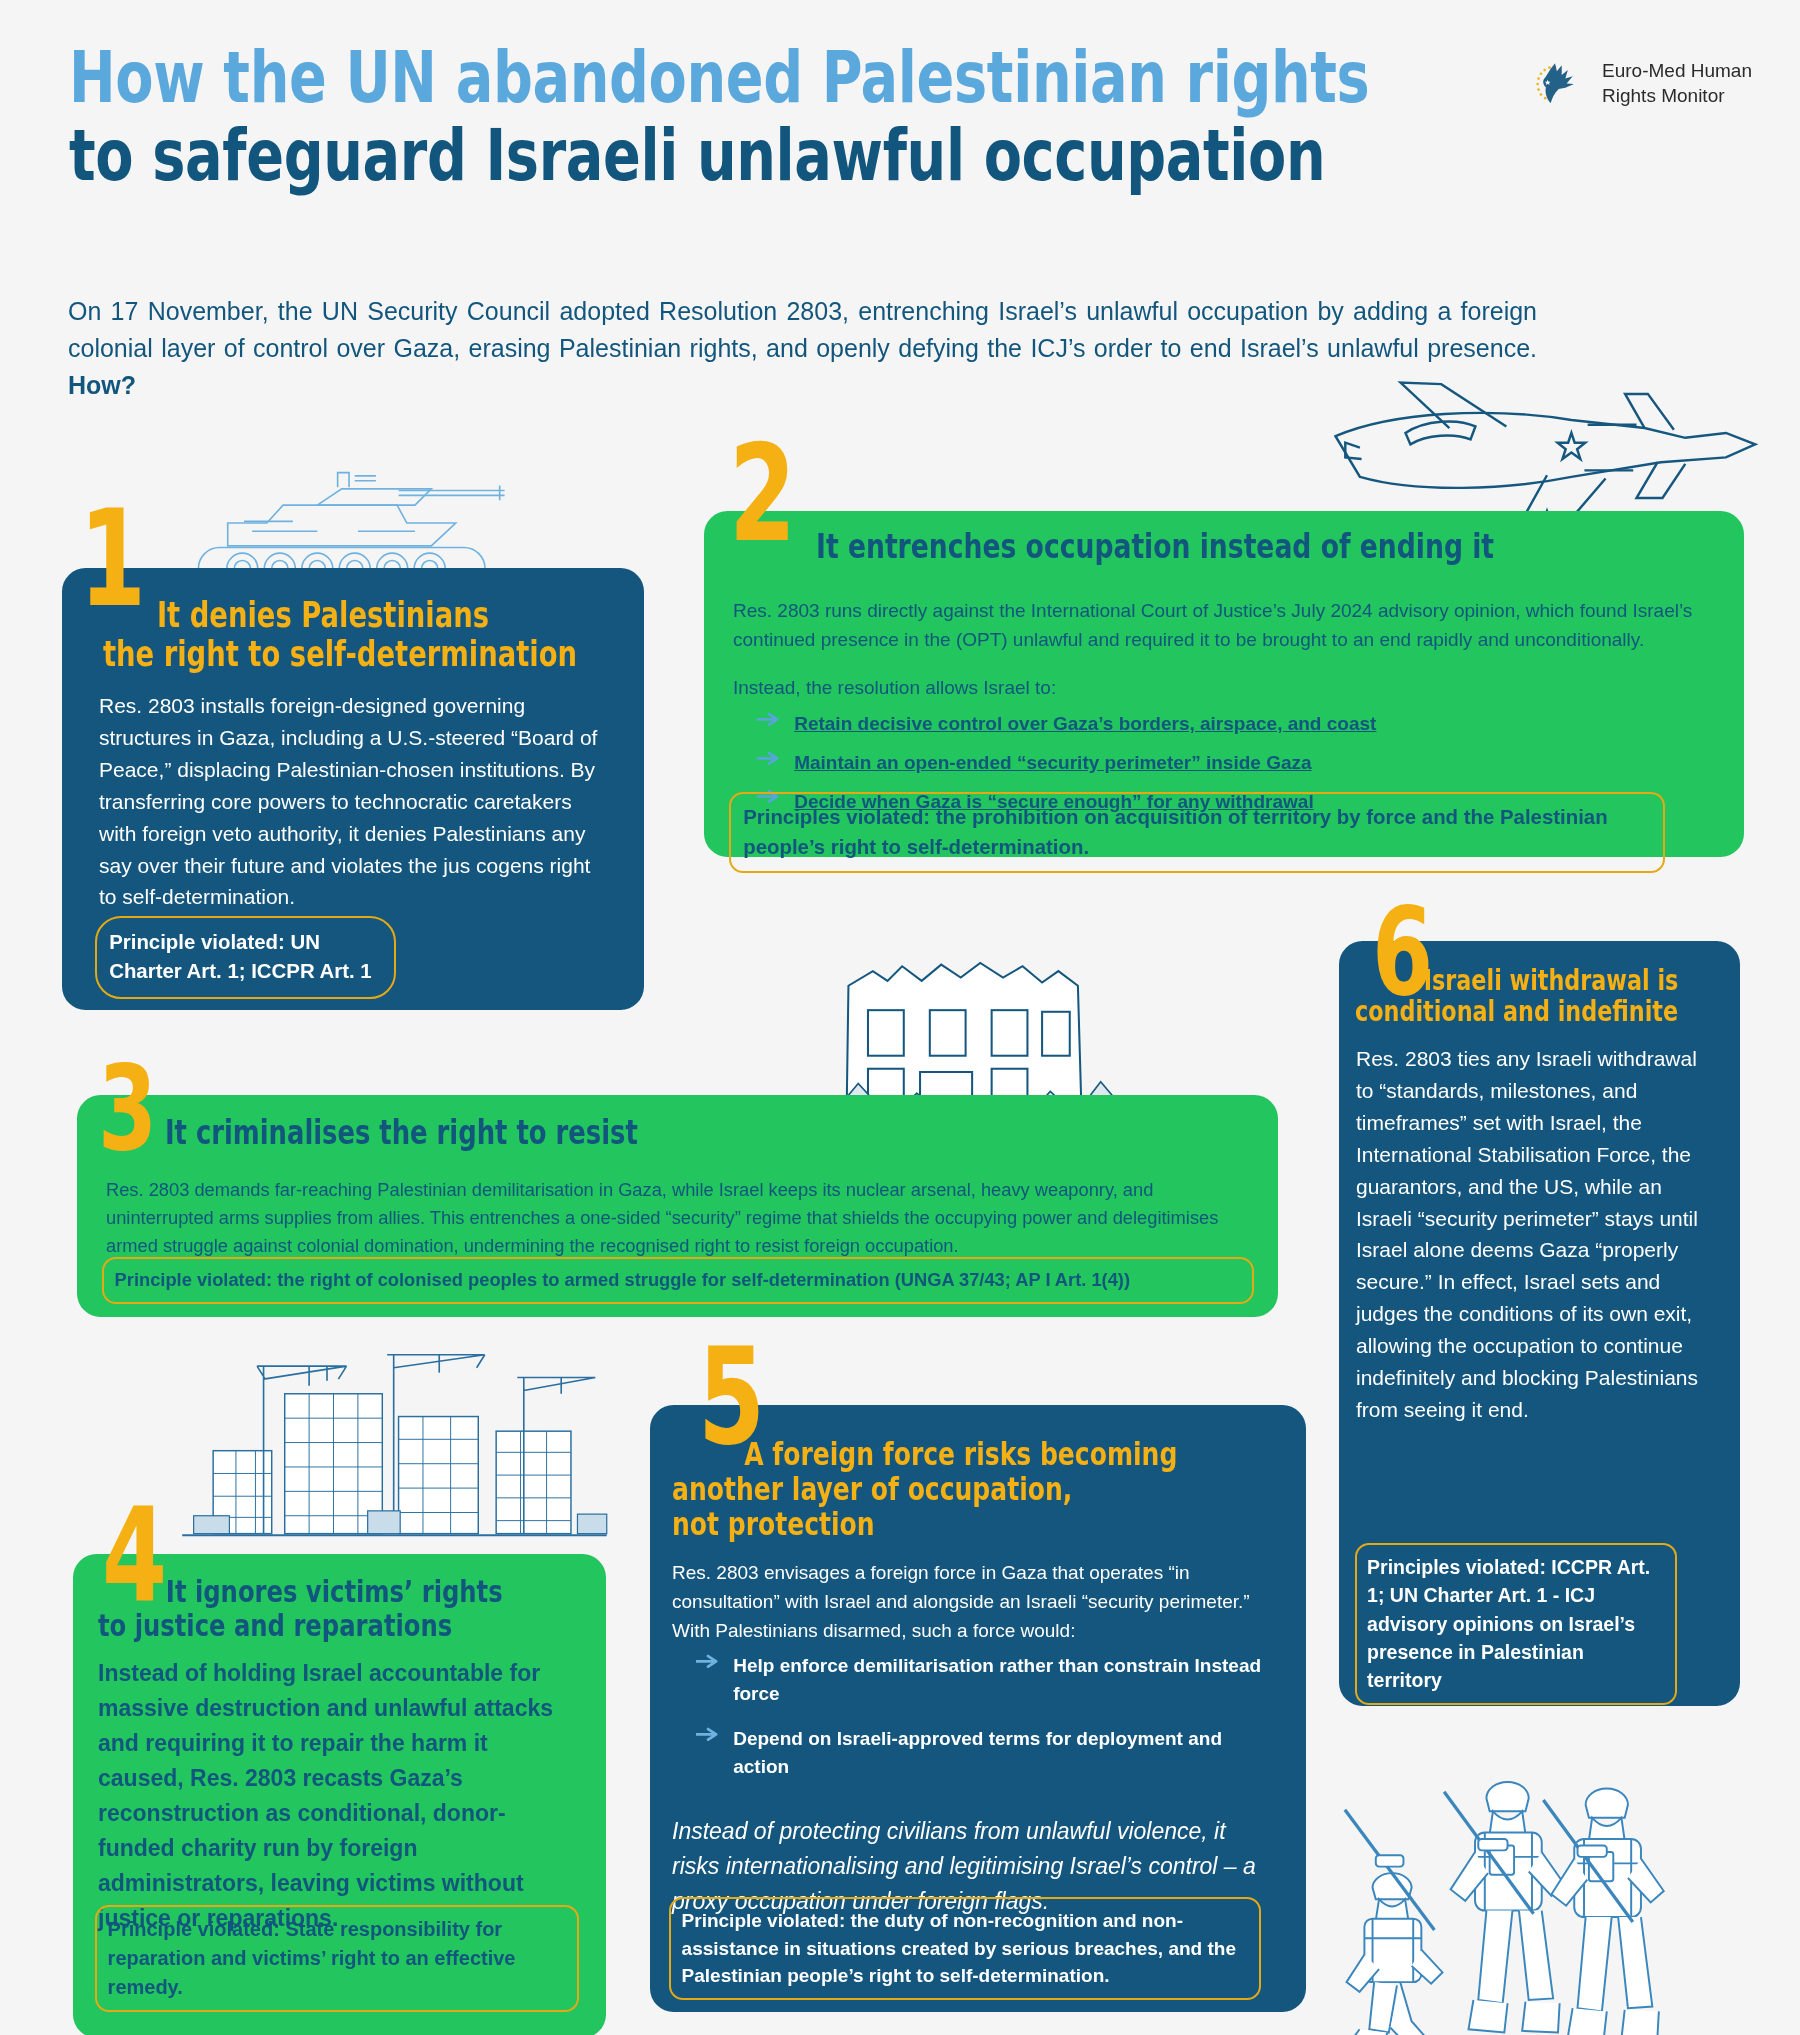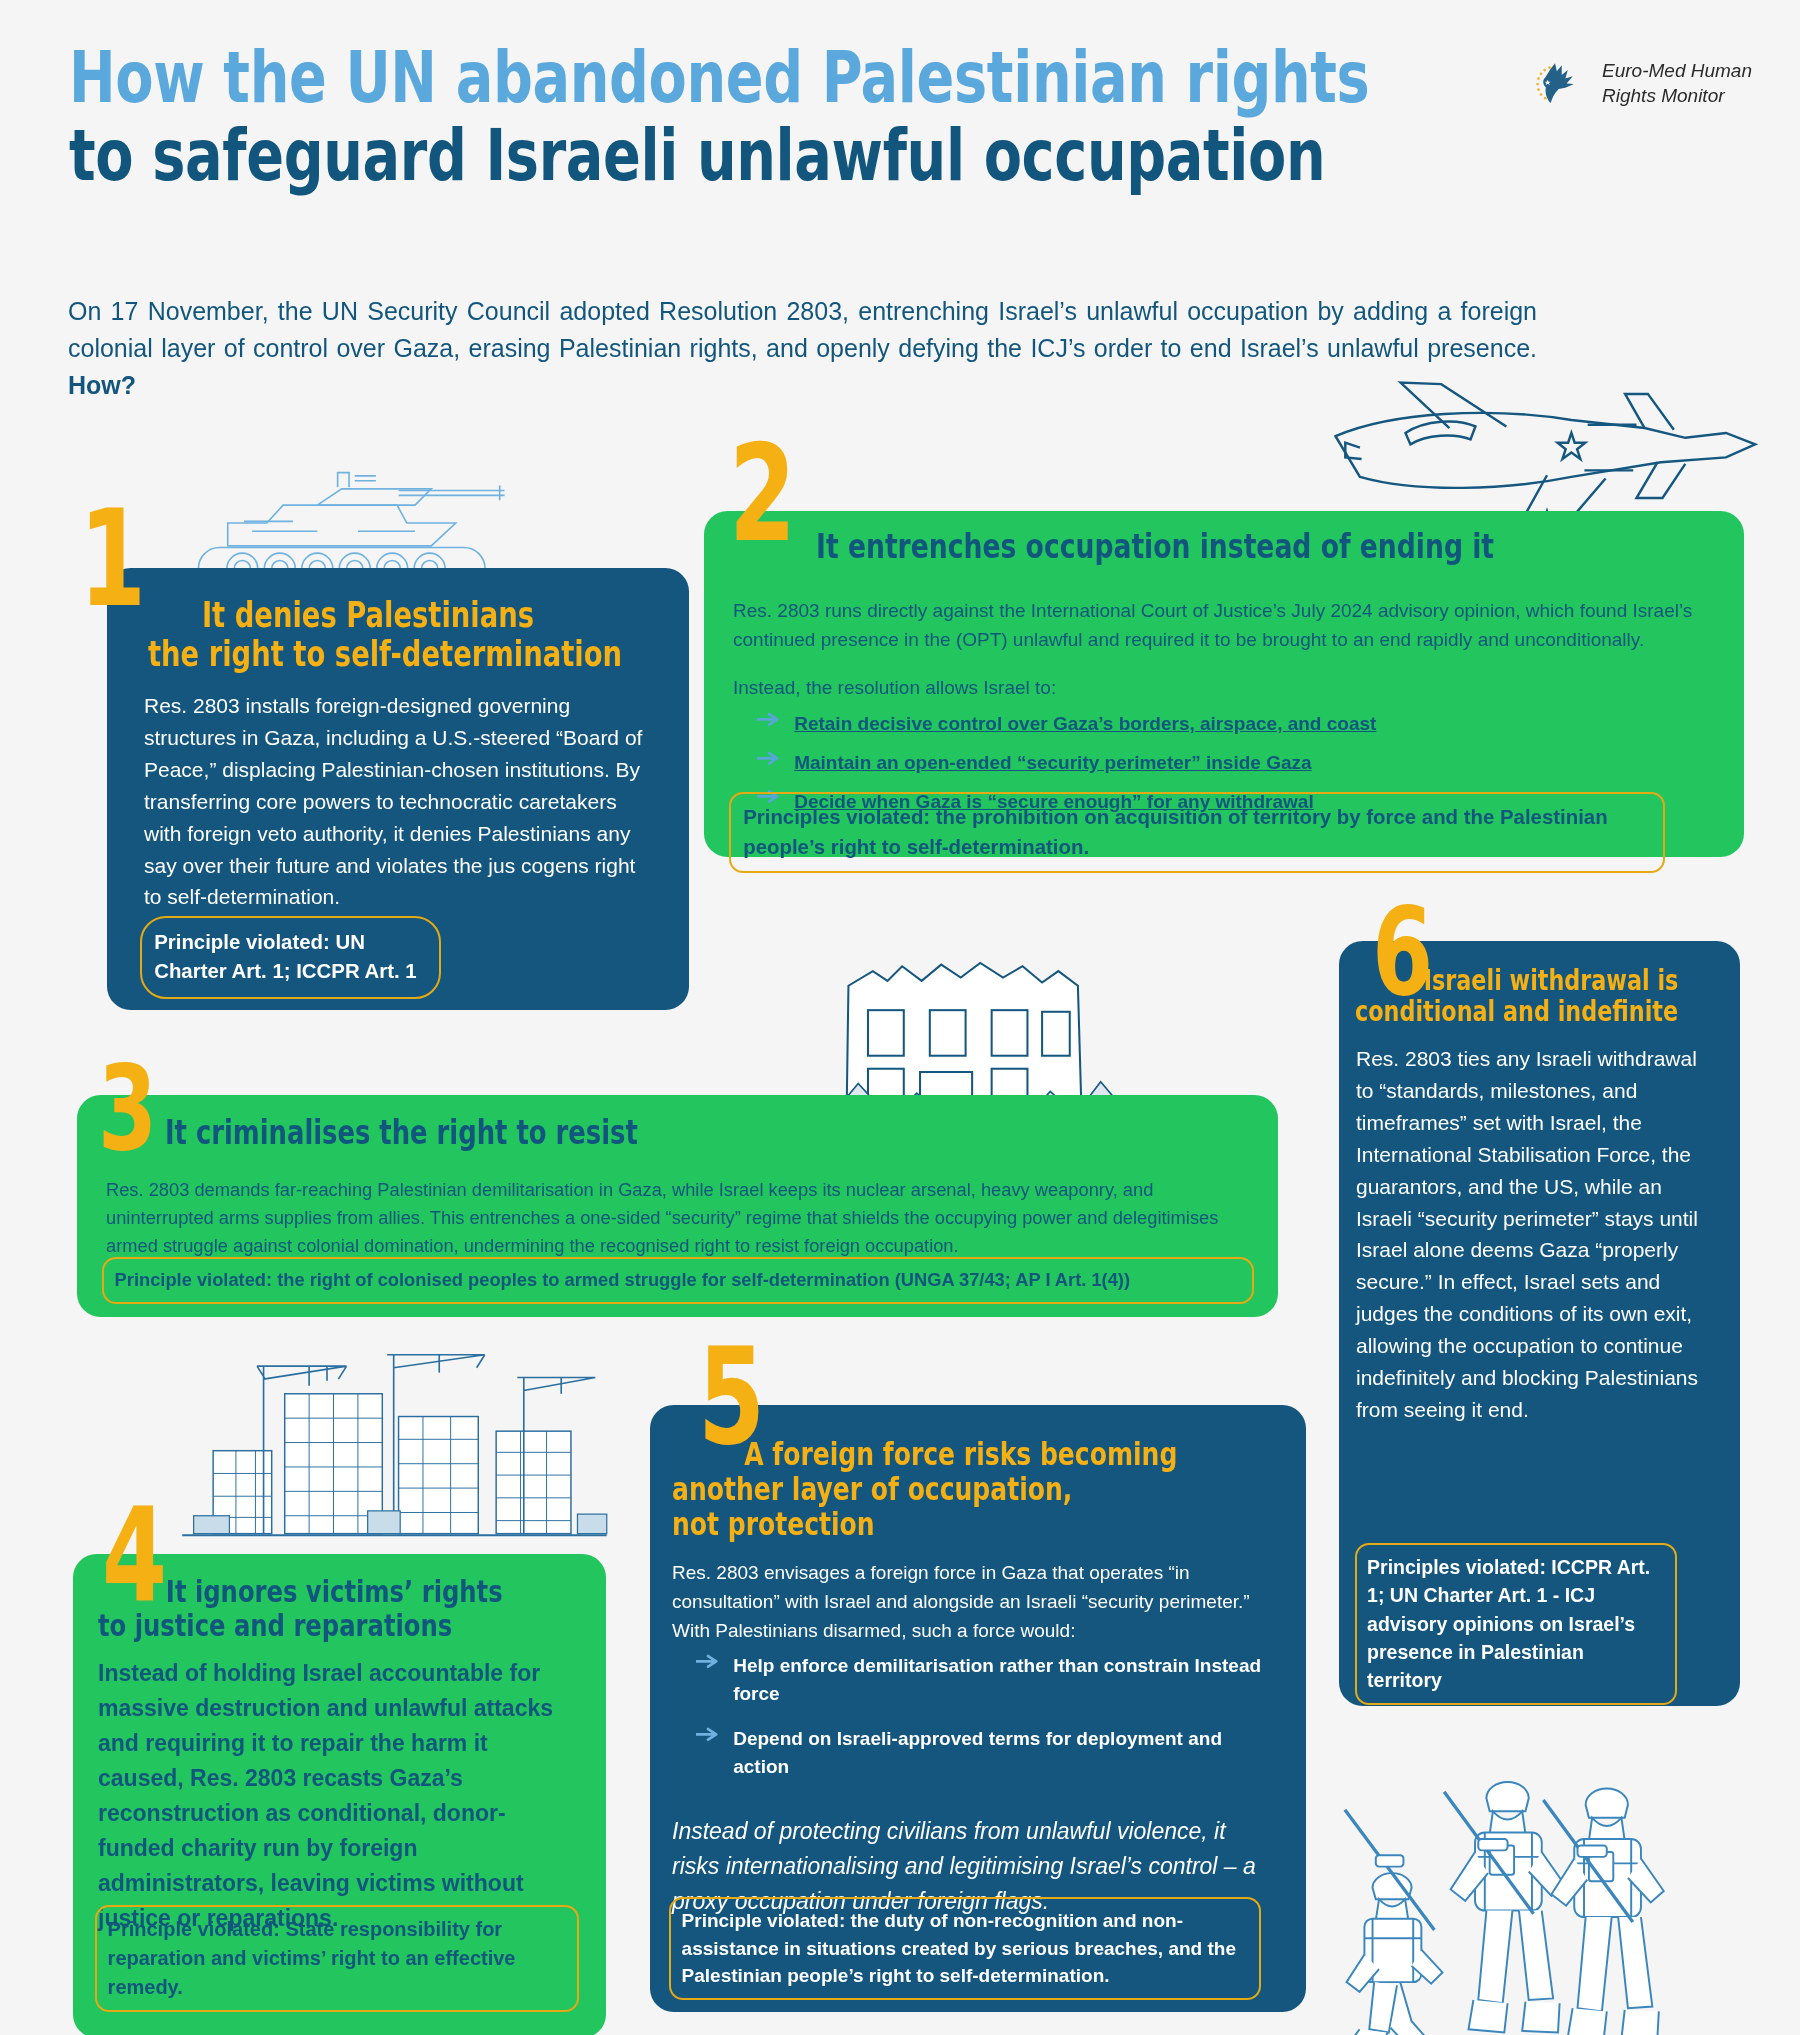--- a/index.html
+++ b/index.html
@@ -30,21 +30,21 @@
     white-space: nowrap;
   }
   .title-line.t1 { color: #5ba8dd; }
   .title-line.t2 { color: #12567e; }
 
   .logo-wrap {
     position: absolute; right: 49px; top: 53px;
     display: flex; align-items: center; gap: 10.6px;
   }
   .logo-mark { width: 61px; height: 61px; }
-  .logo-text { font-size: 19px; line-height: 1.28; color: #2b2b2b; font-weight: 400; font-style: italic; }
+  .logo-text { font-size: 19px; line-height: 1.28; color: #2b2b2b; font-weight: 400; }
 
   .intro {
     position: absolute; left: 68px; top: 293px; width: 1469px;
     font-size: 25px; line-height: 1.48; color: #12567e;
     text-align: justify;
   }
   .intro b { font-weight: 700; }
 
   
   .card { position: absolute; border-radius: 23.6px; }
@@ -155,21 +155,21 @@
       <path d="M436 102 L 410 146 L 442 146 L 470 104"></path>
       <path d="M70 84 L 52 78 L 52 96 L 72 98"></path>
       <path d="M126 66 C 150 50, 190 48, 212 58 L 206 74 C 186 66, 152 68, 132 80 Z"></path>
       <path d="M350 56 h60 M346 112 h60"></path>
       <polygon points="330,66 334,78 347,78 337,86 341,98 330,90 319,98 323,86 313,78 326,78"></polygon>
       <polygon points="300,162 303,171 313,171 305,177 308,187 300,181 292,187 295,177 287,171 297,171"></polygon>
     </g>
   </svg>
 
   <div class="bignum" style="left:79px;top:505px;font-size:134px;">1</div>
-  <div class="card dark" style="left:62px;top:568px;width:582px;height:442px;z-index:3;margin-left:45px;">
+  <div class="card dark" style="left:62px;top:568px;width:582px;height:442px;z-index:3;">
     <div class="card-title" style="position:absolute;left:41px;top:28px;width:611px;font-size:35px;">
       <div style="padding-left:62px;">It denies Palestinians</div>
       <div>the right to self-determination</div>
     </div>
     <div class="body-text" style="position:absolute;left:37px;top:122px;width:511px;font-size:21px;">Res. 2803 installs foreign-designed governing structures in Gaza, including a U.S.-steered “Board of Peace,” displacing Palestinian-chosen institutions. By transferring core powers to technocratic caretakers with foreign veto authority, it denies Palestinians any say over their future and violates the jus cogens right to self-determination.</div>
     <div class="principle" style="position:absolute;left:33px;top:348px;width:301px;font-size:20.4px;padding:9.8px 12.2px;border-radius:26px;">Principle violated: UN Charter Art. 1; ICCPR Art. 1</div>
   </div>
 
   <div class="bignum" style="left:729px;top:440px;font-size:134px;z-index:7;">2</div>
   <div class="card light" style="left:704px;top:511px;width:1040px;height:346px;z-index:3;">

